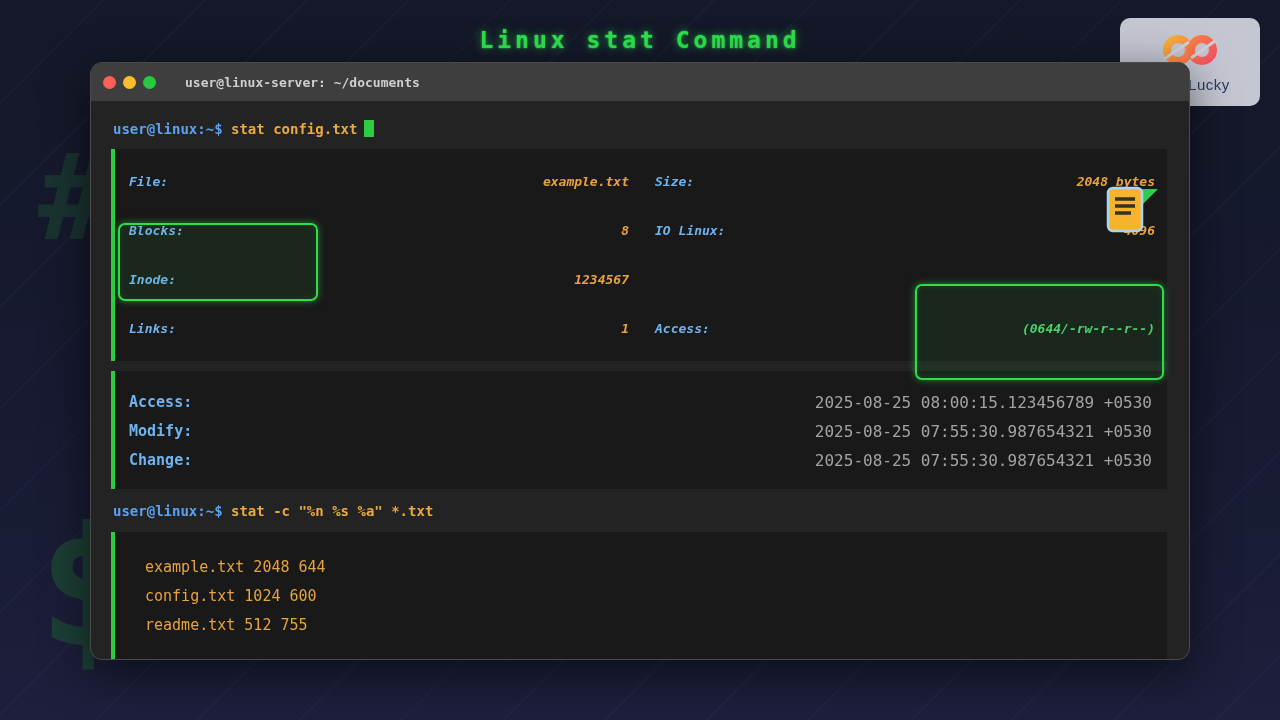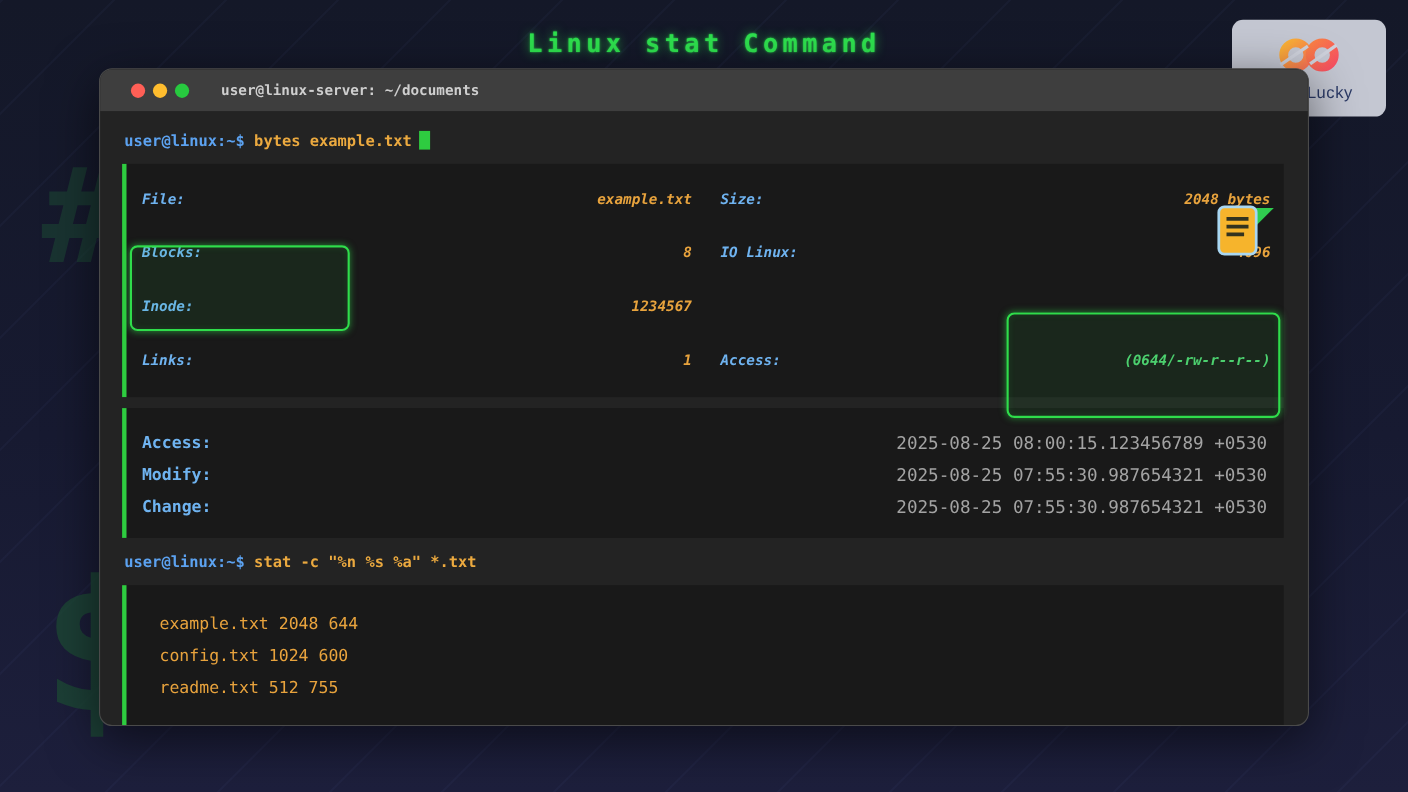--- a/index.html
+++ b/index.html
@@ -66,21 +66,21 @@
     border: 1px solid #4a4a4a;
     border-radius: 12px;
     box-shadow: 0 12px 45px rgba(0,0,0,0.55);
     overflow: hidden;
     z-index: 5;
   }
   .titlebar {
     height: 38px;
     background: #3e3e3e;
     display: flex; align-items: center;
-    padding-left: 28px;
+    padding-left: 12px;
   }
   .dot { width: 13px; height: 13px; border-radius: 50%; margin-right: 7px; }
   .dot.red    { background: #ff5f56; }
   .dot.yellow { background: #ffbd2e; }
   .dot.green  { background: #27c93f; }
   .titlebar-title {
     margin-left: 22px;
     font-size: 13px;
     font-weight: bold;
     color: #cfcfcf;
@@ -188,21 +188,21 @@
 
   <div class="titlebar">
     <span class="dot red"></span>
     <span class="dot yellow"></span>
     <span class="dot green"></span>
     <span class="titlebar-title">user@linux-server: ~/documents</span>
   </div>
 
   <div class="term-body">
 
-    <div class="prompt-line"><span class="prompt-user">user@linux:~$</span><span> </span><span class="prompt-cmd">bytes example.txt</span><span class="cursor"></span></div>
+    <div class="prompt-line"><span class="prompt-user">user@linux:~$</span><span> </span><span class="prompt-cmd">stat config.txt</span><span class="cursor"></span></div>
 
     <div class="out-block stat-block">
       <div class="stat-row">
         <div class="stat-cell">
           <span class="stat-label">File:</span>
           <span class="stat-value">example.txt</span>
         </div>
         <div class="stat-cell">
           <span class="stat-label">Size:</span>
           <span class="stat-value">2048 bytes</span>

